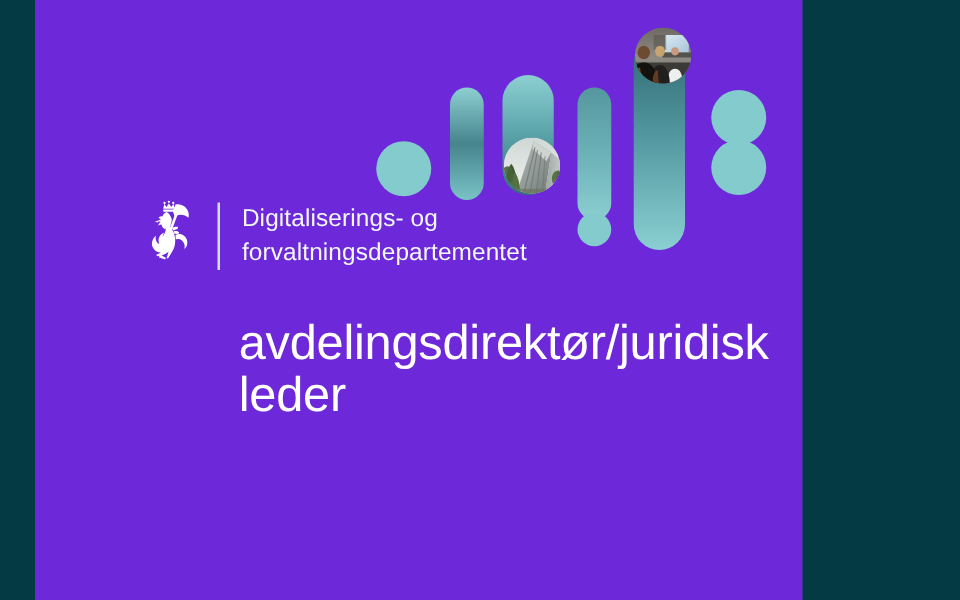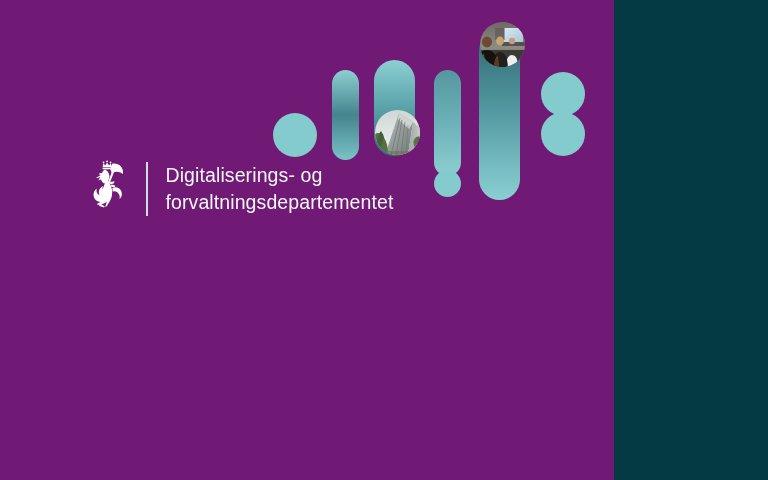--- a/index.html
+++ b/index.html
@@ -10,22 +10,23 @@
   }
   body {
     font-family: "Liberation Sans", sans-serif;
     -webkit-font-smoothing: antialiased;
   }
 
   .poster {
     position: relative;
     width: 614px;
     height: 480px;
-    background: #701a75;
+    background: #6d28d9;
     overflow: hidden;
+    margin-left: 28px;
   }
 
   
   .decor {
     position: absolute;
     top: 0;
     right: 0;
     width: 348px;
     height: 215px;
     pointer-events: none;
@@ -260,15 +261,16 @@
           <path d="M19.6 37.8 l2.4 0.9 l-0.9 2.4 l-2.4-0.9 z"></path>
         </g>
       </svg>
     </div>
     <div class="logo-divider"></div>
     <div class="logo-text">Digitaliserings- og
 forvaltningsdepartementet</div>
   </div>
 
   <div class="headline-block">
+    <h1 class="headline">avdelingsdirektør/juridisk leder</h1>
   </div>
 
 </div>
 
 </body></html>

